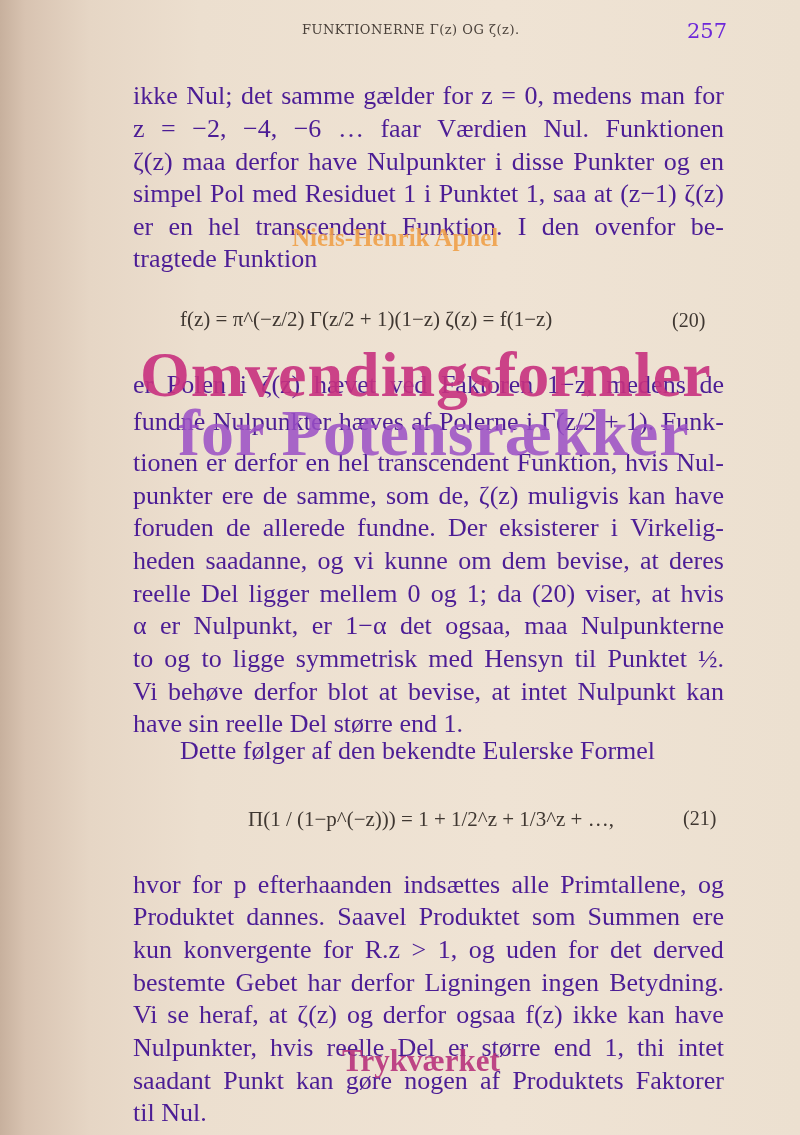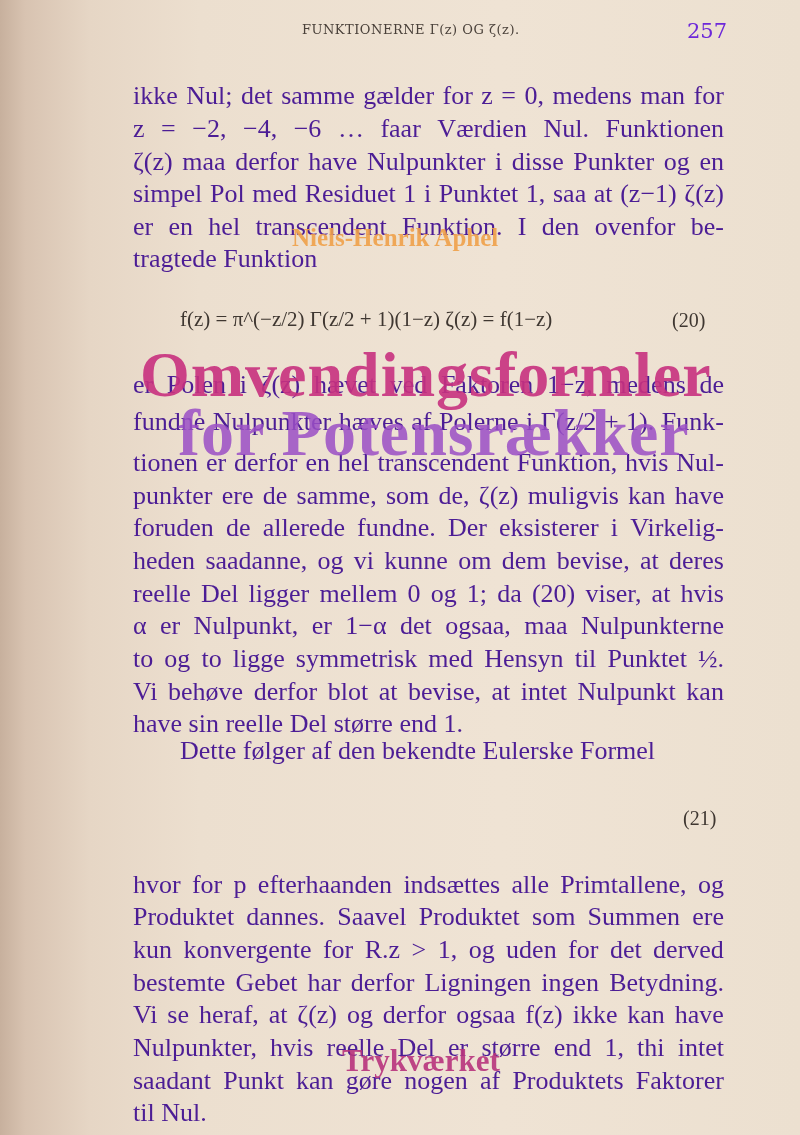--- a/index.html
+++ b/index.html
@@ -222,20 +222,21 @@
       <span>bevise,</span>
       <span>at</span>
       <span>intet</span>
       <span>Nulpunkt</span>
       <span>kan</span>
     </div>
   <div class="line last" style="top:711px">have sin reelle Del større end 1.</div>
 
   <div class="line indent" style="top:738px">Dette følger af den bekendte Eulerske Formel</div>
 
+  <div class="eq" style="left:228px; top:807px">Π(1 / (1−p^(−z))) = 1 + 1/2^z + 1/3^z + …,</div>
   <div class="eq-num" style="left:663px; top:807px">(21)</div>
 
   <div class="line" style="top:872px">
       <span>hvor</span>
       <span>for</span>
       <span>p</span>
       <span>efterhaanden</span>
       <span>indsættes</span>
       <span>alle</span>
       <span>Primtallene,</span>

